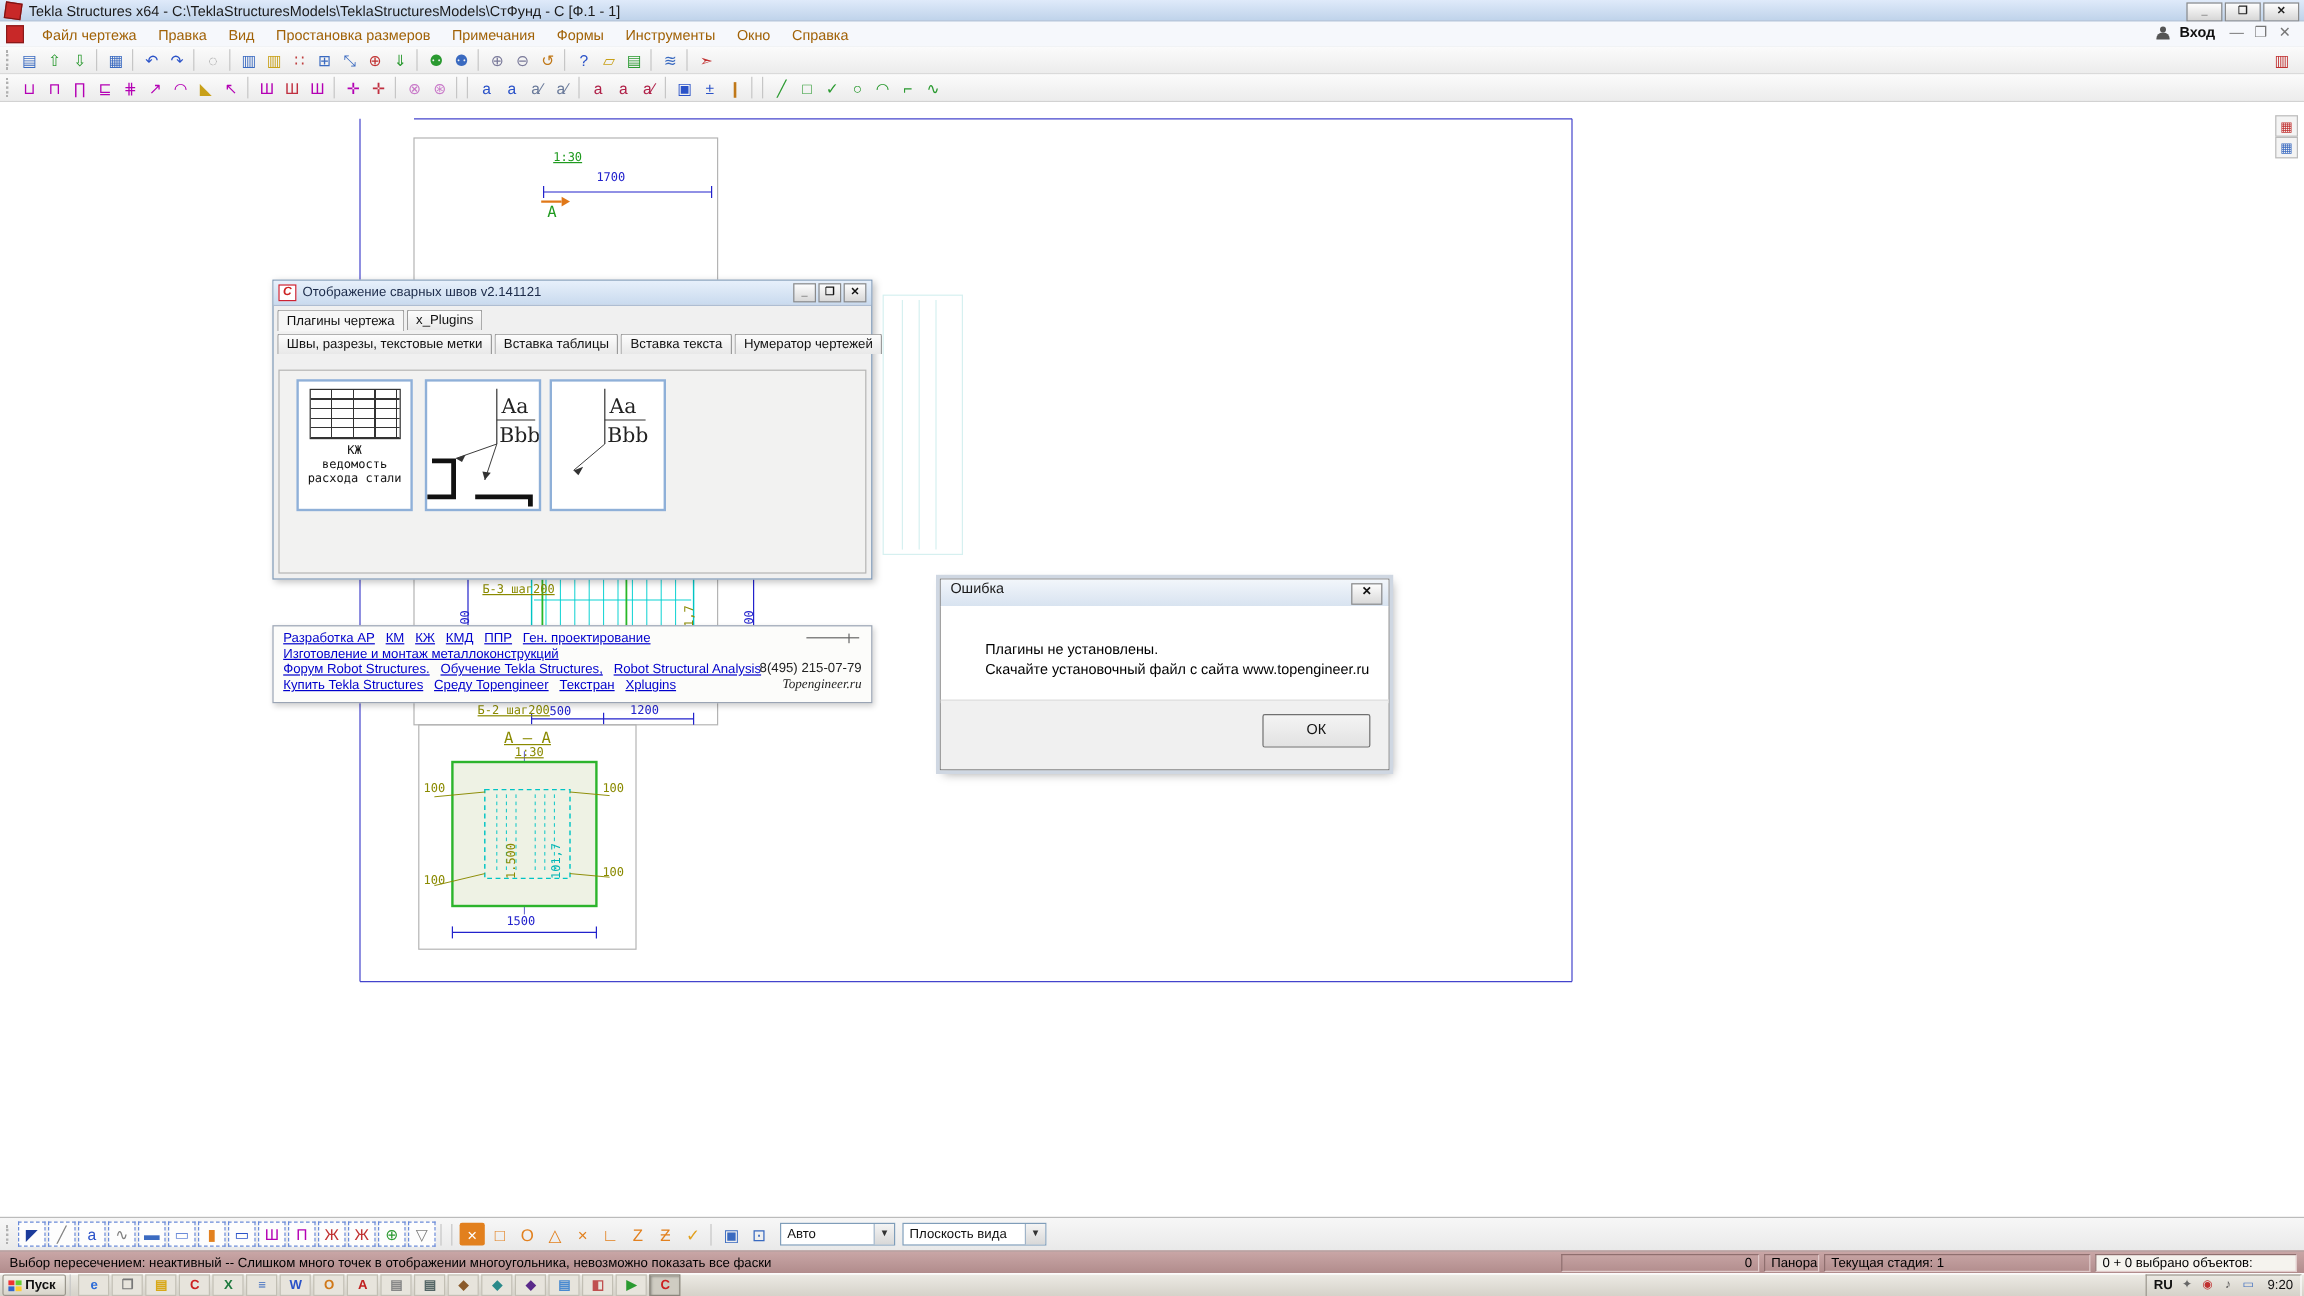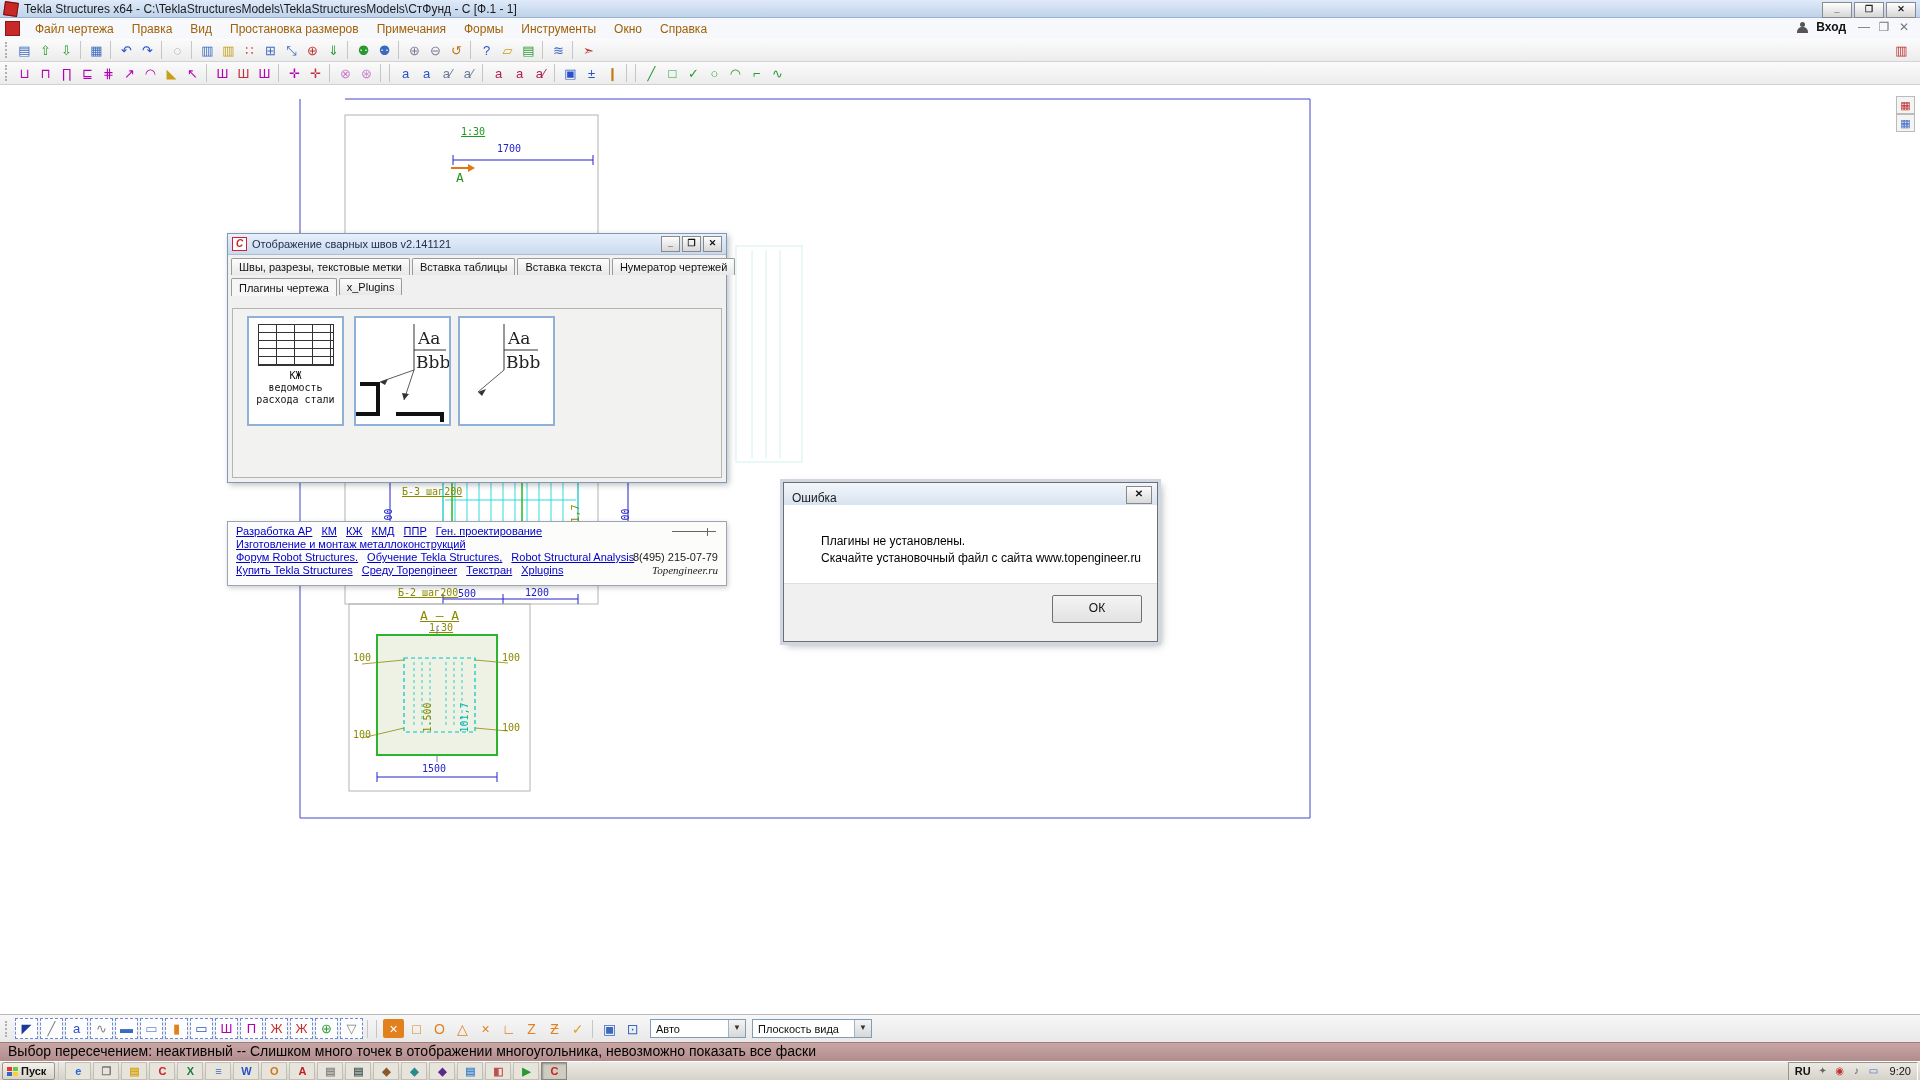--- a/index.html
+++ b/index.html
@@ -66,41 +66,41 @@
   .link-row{height:13px;line-height:13px;white-space:nowrap;position:relative;}
   .lnk{color:#0000cc;text-decoration:underline;font-size:11px;margin-right:9px;cursor:pointer;}
   .row-right{position:absolute;right:0;top:0;font-size:11px;color:#222;}
   .row-right.it{font-style:italic;font-family:"Liberation Serif",serif;}
   .links-slider{position:absolute;right:10px;top:9px;width:44px;border-top:1px solid #666;}
   .links-slider:after{content:"";position:absolute;right:8px;top:-4px;width:1px;height:8px;background:#666;}
   
   .err{left:783px;top:482px;width:375px;height:160px;z-index:6;background:#fff;
        border:1px solid #6e6e6e;outline:3px solid #cfd7e2;box-shadow:3px 3px 8px rgba(0,0,0,.35);box-sizing:border-box;}
   .err-title{height:22px;background:linear-gradient(#f2f6fb,#d8e3f0);border-bottom:1px solid #b8c4d4;
-             display:flex;align-items:flex-end;padding:0 8px;font-size:12px;color:#1a1a1a;}
+             display:flex;align-items:flex-start;padding:0 8px;font-size:12px;color:#1a1a1a;}
   .err-close{position:absolute;right:5px;top:3px;width:24px;height:16px;background:linear-gradient(#fdfdfd,#d9d9d9);
              border:1px solid #888;text-align:center;font-size:10px;line-height:14px;font-weight:bold;}
   .err-body{position:absolute;left:0;top:22px;right:0;height:81px;background:#fff;padding:28px 0 0 37px;box-sizing:border-box;}
   .err-line{font-size:12px;line-height:17px;color:#000;}
   .err-footer{position:absolute;left:0;bottom:0;right:0;height:57px;background:#f0f0f0;border-top:1px solid #dfdfdf;}
   .ok-btn{position:absolute;right:15px;top:11px;width:88px;height:26px;background:linear-gradient(#f4f4f4,#e2e2e2);
           border:1px solid #707070;border-radius:2px;text-align:center;line-height:24px;font-size:12px;}
   
   .bbar{left:0;top:1014px;width:1920px;height:28px;background:linear-gradient(#f7f7f7,#e9e9e9);
         border-top:1px solid #bbb;display:flex;align-items:center;padding-left:4px;box-sizing:border-box;z-index:8;}
   .dashed-icon{border:1px dashed #6a8ad8;margin:0 1px;background:#fdfdfd;}
   .snap{margin:0 1px;font-size:14px;}
   .snap-filled{background:#e2801e;color:#fff !important;border-radius:2px;}
   .combo{height:19px;background:#fff;border:1px solid #7f9db9;display:inline-flex;align-items:center;
          font-size:11px;margin-left:6px;position:relative;padding-left:5px;box-sizing:border-box;}
   .combo .arrow{margin-left:auto;width:16px;height:17px;background:linear-gradient(#f4f4f4,#d8d8d8);
          border-left:1px solid #a0b4c8;text-align:center;font-size:8px;line-height:16px;color:#333;}
   
   .sbar{left:0;top:1042px;width:1920px;height:19px;background:linear-gradient(#c9a6a6,#b18c8c);
-        display:flex;align-items:flex-start;z-index:9;border-top:1px solid #9d7c7c;box-sizing:border-box;font-size:14px;color:#000;flex-direction:column;}
+        display:flex;align-items:center;z-index:9;border-top:1px solid #9d7c7c;box-sizing:border-box;font-size:11px;color:#000;}
   .sseg{height:15px;line-height:15px;border:1px solid;border-color:#8f6f6f #e0caca #e0caca #8f6f6f;
         margin:0 2px;padding:0 5px;white-space:nowrap;overflow:hidden;box-sizing:border-box;}
   .sseg.white{background:#f5f3ee;}
   
   .taskbar{left:0;top:1061px;width:1920px;height:19px;background:linear-gradient(#eceae4,#d5d2c9);
            border-top:1px solid #fff;display:flex;align-items:center;z-index:10;box-sizing:border-box;}
   .start-btn{display:flex;align-items:center;gap:4px;height:16px;margin-left:2px;padding:0 8px 0 4px;
              background:linear-gradient(#f4f2ec,#d8d4ca);border:1px solid #9a968c;border-radius:2px;font-weight:bold;font-size:11px;}
   .flag{width:10px;height:9px;display:grid;grid-template-columns:5px 5px;grid-template-rows:4px 4px;gap:1px;}
   .flag i{display:block;} .flag i:nth-child(1){background:#e33;} .flag i:nth-child(2){background:#6c3;}
@@ -344,29 +344,29 @@
   <div class="abs plg">
     <div class="plg-title">
       <span class="plg-logo">C</span>
       <span class="plg-title-text">Отображение сварных швов v2.141121</span>
       <span id="plg-controls" style="display:flex;">
           <span class="plg-btn">_</span>
           <span class="plg-btn">❐</span>
           <span class="plg-btn">✕</span>
         </span>
     </div>
+    <div class="tabs-row" id="tabs-row2">
+        <span class="tab active">Плагины чертежа</span>
+        <span class="tab">x_Plugins</span>
+      </div>
     <div class="tabs-row" id="tabs-row1">
         <span class="tab">Швы, разрезы, текстовые метки</span>
         <span class="tab">Вставка таблицы</span>
         <span class="tab">Вставка текста</span>
         <span class="tab">Нумератор чертежей</span>
-      </div>
-    <div class="tabs-row" id="tabs-row2">
-        <span class="tab active">Плагины чертежа</span>
-        <span class="tab">x_Plugins</span>
       </div>
     <div class="plg-body">
       <div class="thumb" style="left:14px;">
         <div class="thumb-table"></div>
         <div class="thumb-cap">
           <div>КЖ</div>
           <div>ведомость</div>
           <div>расхода стали</div>
         </div>
       </div>

